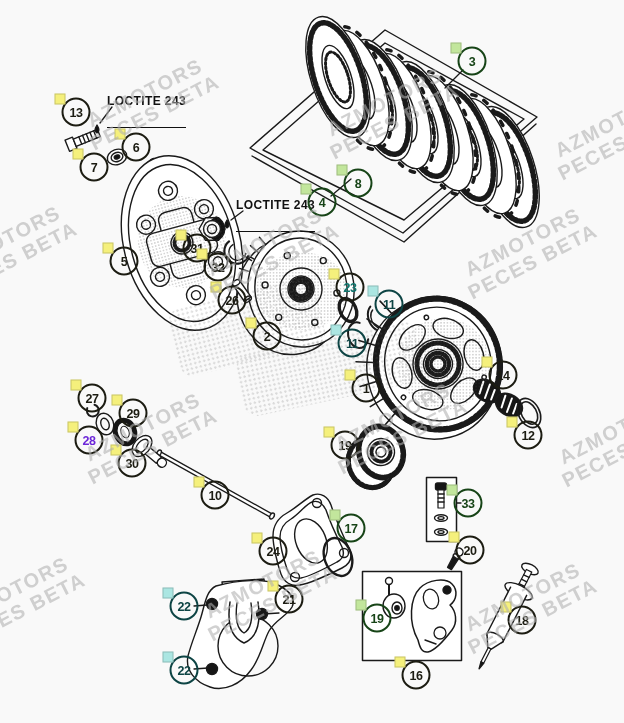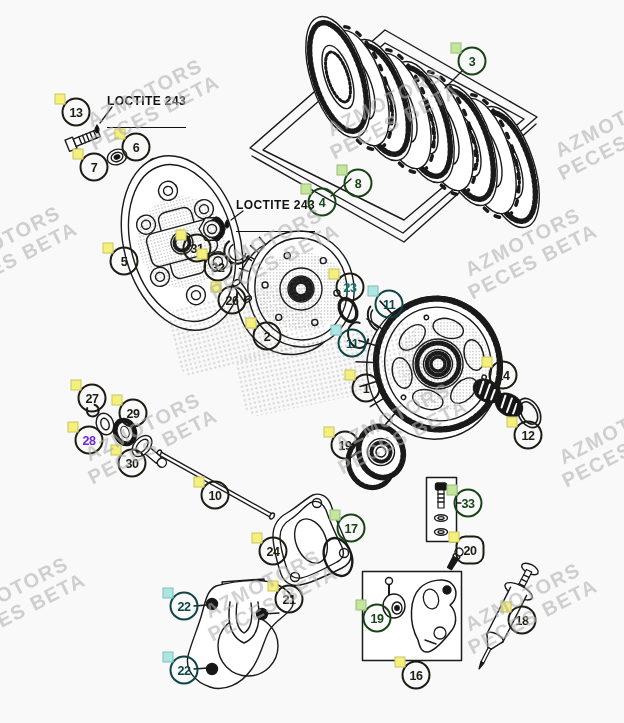--- a/index.html
+++ b/index.html
@@ -420,21 +420,21 @@
         <span class="cnum">24</span>
       </div>
       <div class="callout" style="left: 351px; top: 528px; border-color: rgb(23, 68, 23); color: rgb(23, 68, 23);">
         <span class="csq" style="background: rgb(194, 230, 156);"></span>
         <span class="cnum">17</span>
       </div>
       <div class="callout" style="left: 468px; top: 503px; border-color: rgb(23, 68, 23); color: rgb(23, 68, 23);">
         <span class="csq" style="background: rgb(194, 230, 156);"></span>
         <span class="cnum">33</span>
       </div>
-      <div class="callout" style="left: 470px; top: 550px; border-color: rgb(28, 28, 18); color: rgb(28, 28, 18); border-radius: 10px;">
+      <div class="callout" style="left: 470px; top: 550px; border-color: rgb(28, 28, 18); color: rgb(28, 28, 18);">
         <span class="csq" style="background: rgb(245, 240, 124);"></span>
         <span class="cnum">20</span>
       </div>
       <div class="callout" style="left: 184px; top: 606px; border-color: rgb(13, 68, 68); color: rgb(13, 68, 68);">
         <span class="csq" style="background: rgb(171, 230, 226);"></span>
         <span class="cnum">22</span>
       </div>
       <div class="callout" style="left: 289px; top: 599px; border-color: rgb(28, 28, 18); color: rgb(28, 28, 18);">
         <span class="csq" style="background: rgb(245, 240, 124);"></span>
         <span class="cnum">21</span>

